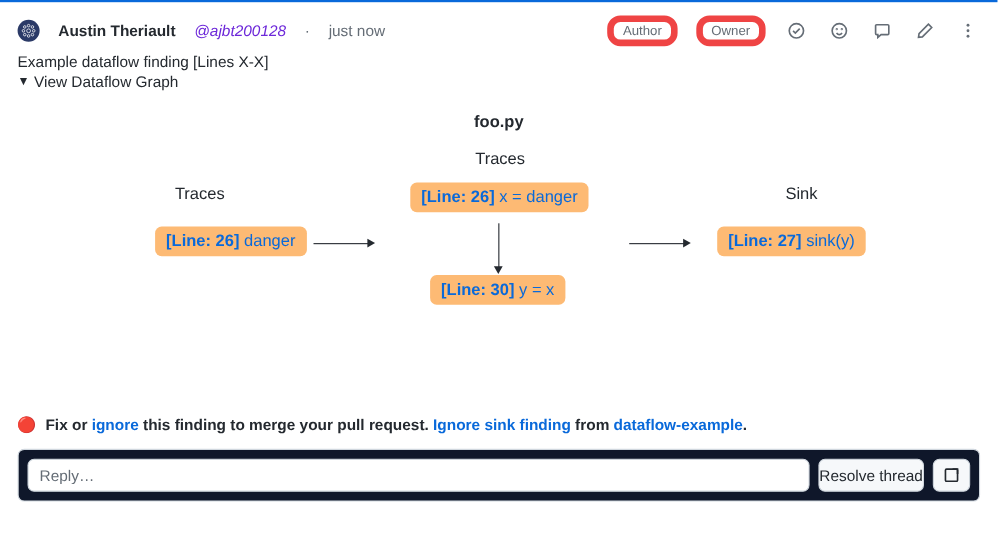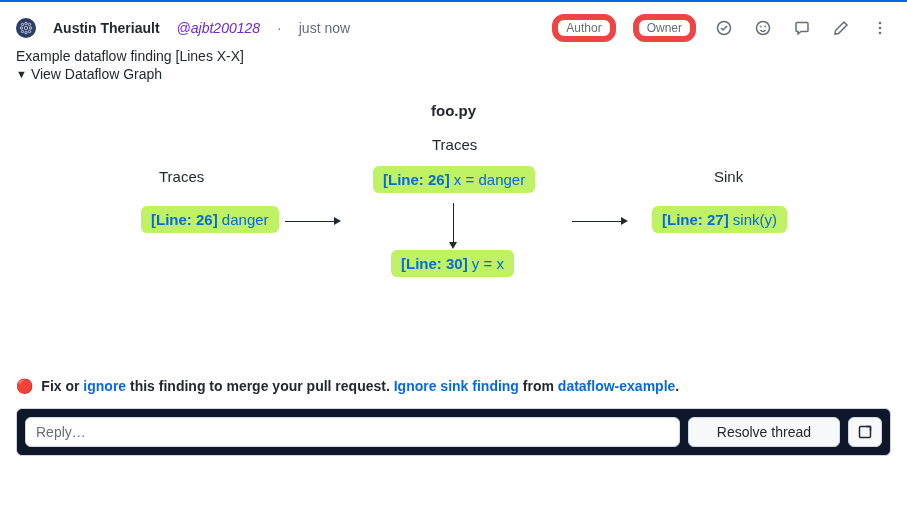--- a/index.html
+++ b/index.html
@@ -83,21 +83,21 @@
 .col-label {
   position: absolute;
   font-size: 15px;
   color: #24292f;
 }
 .col-source { left: 143px; top: 70px; }
 .col-traces { left: 416px; top: 38px; }
 .col-sink { left: 698px; top: 70px; }
 .node {
   position: absolute;
-  background: #bef264;
+  background: #fdba74;
   border-radius: 6px;
   padding: 5px 10px;
   font-size: 15px;
   text-align: right;
 }
 .node .lineref { color: #0969da; font-weight: 600; }
 .node .code { color: #0969da; }
 .n-source { left: 97px; top: 108px; margin-left: 28px; }
 .n-trace1 { left: 357px; top: 68px; }
 .n-trace2 { left: 375px; top: 152px; }
@@ -154,21 +154,21 @@
   font-size: 14px;
   background: #fff;
   color: #656d76;
   font-family: inherit;
 }
 .reply-input::placeholder { color: #656d76; }
 .btn {
   border: 1px solid #d0d7de;
   background: #f6f8fa;
   border-radius: 6px;
-  padding: 6px 28px;
+  padding: 6px 0;
   font-size: 14px;
   cursor: pointer;
   display: flex;
   align-items: center;
   gap: 6px;
   color: #24292f;
 }
 .btn.iconish { padding: 6px 8px; }
 </style>
 </head>

